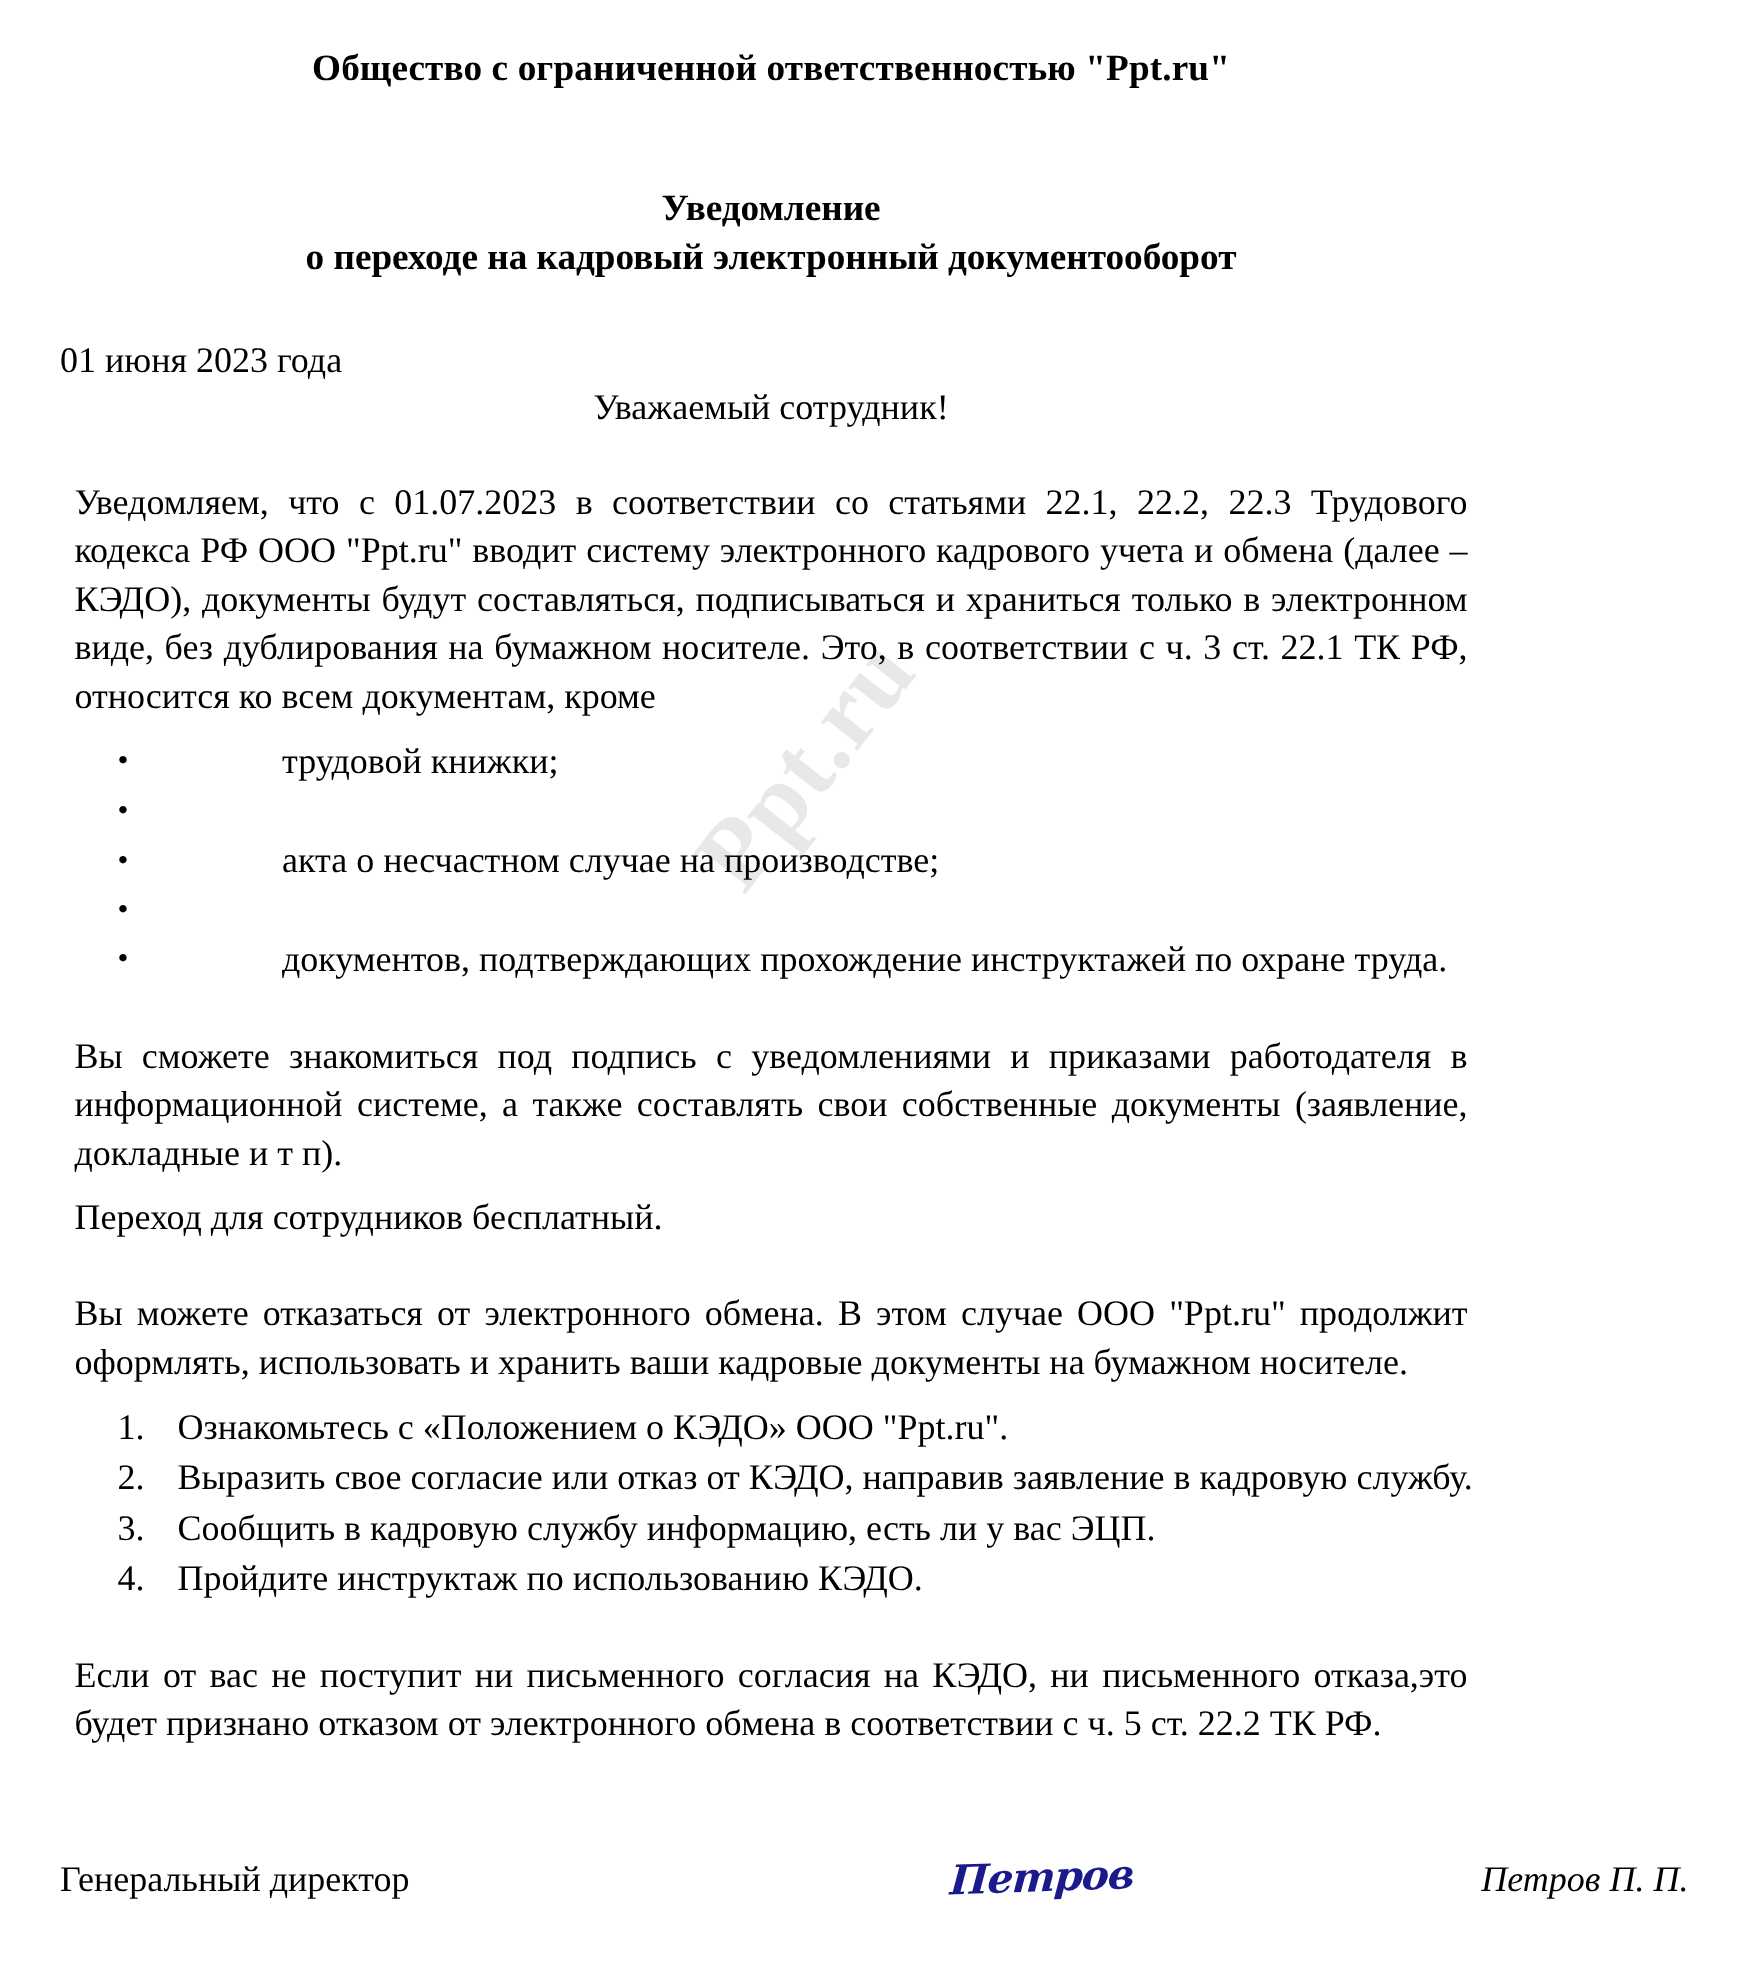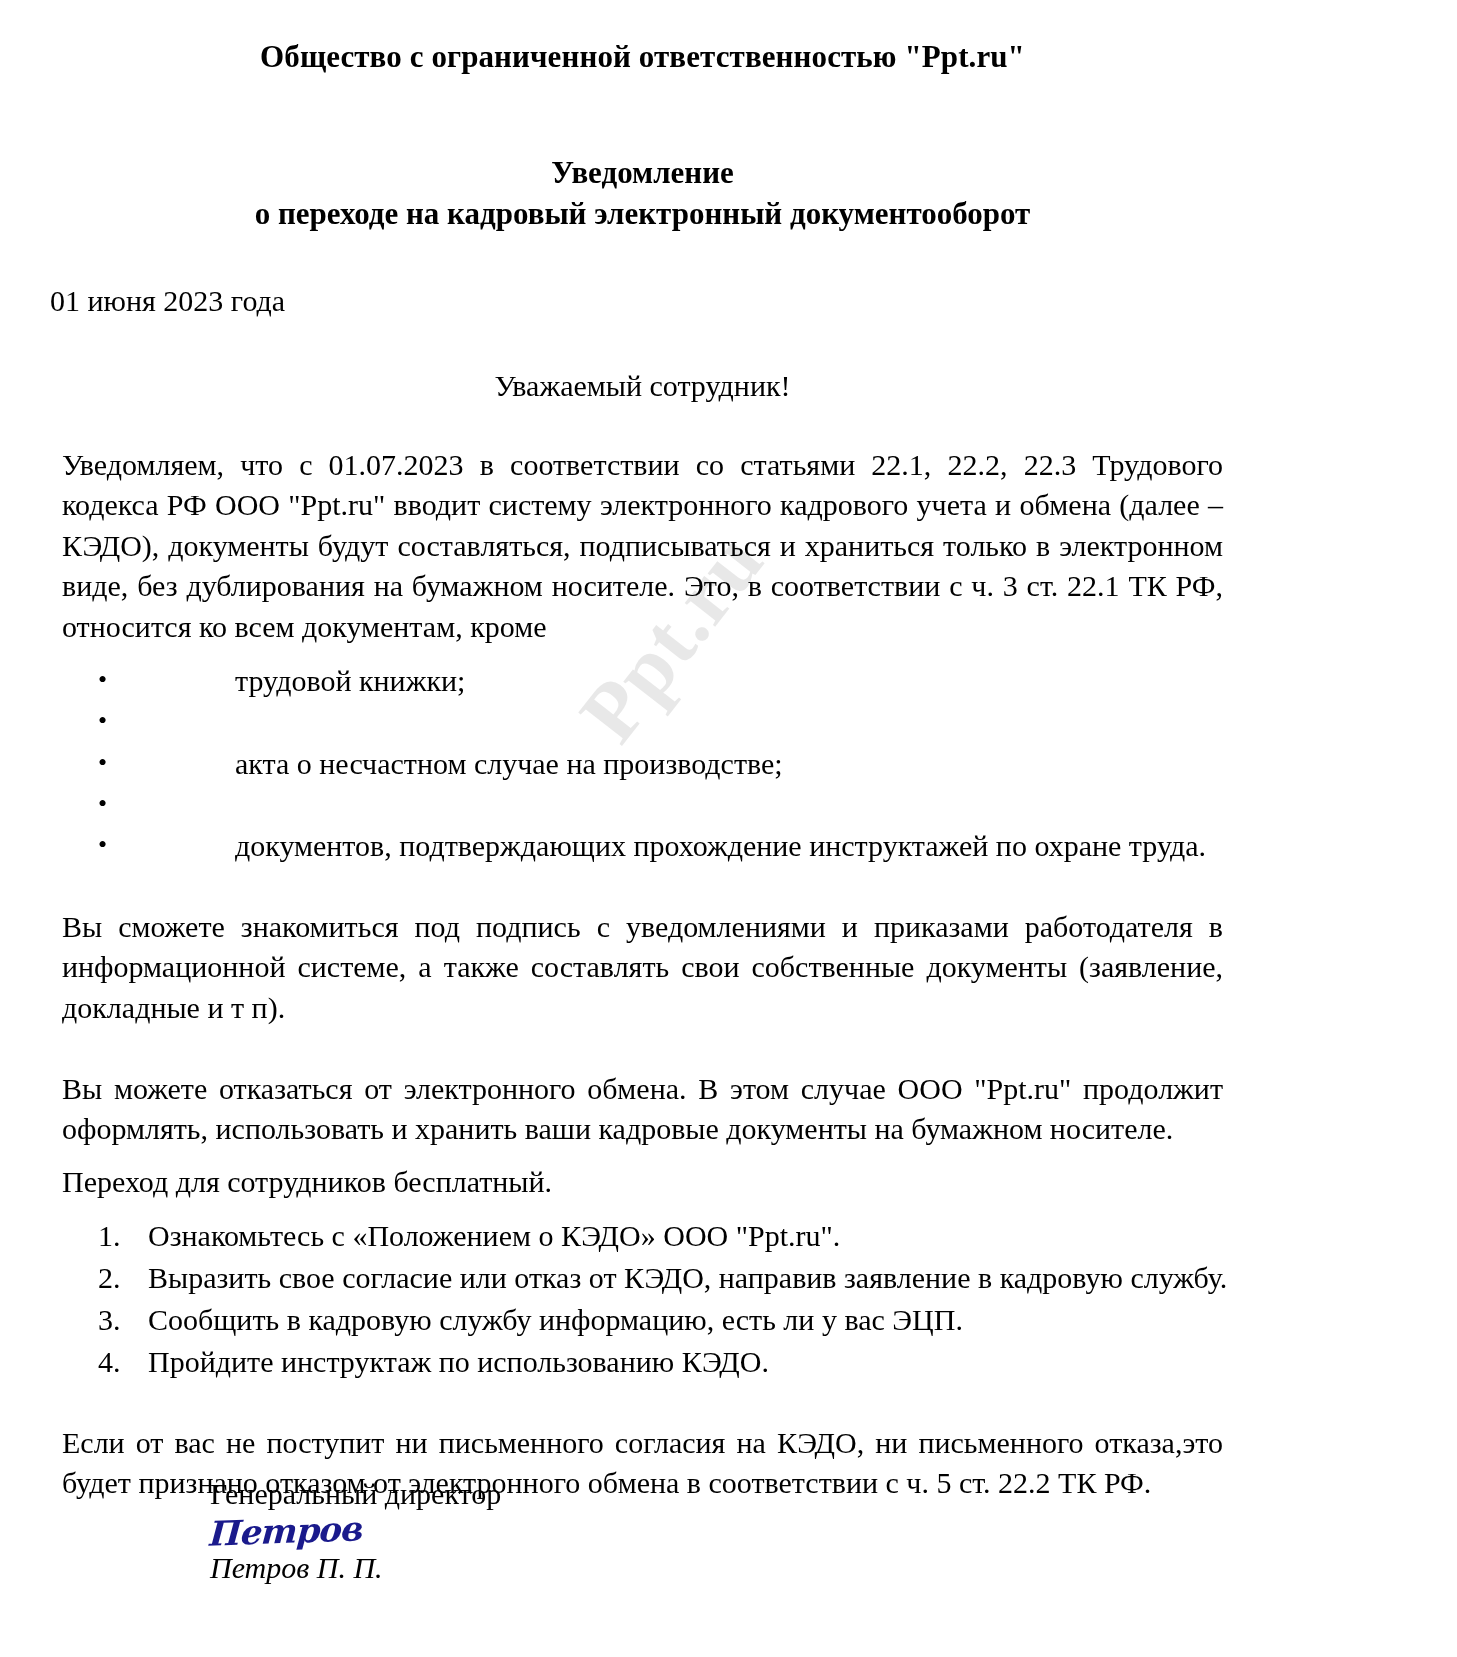--- a/index.html
+++ b/index.html
@@ -73,21 +73,20 @@
     font-size: 30px;
     line-height: 1.3;
     margin-top: 46px;
     text-align: left;
   }
 
   .salutation {
     text-align: center;
     font-size: 30px;
     line-height: 1.3;
-    margin-top: 46px;
   }
 
   p.body-text {
     font-size: 30px;
     line-height: 1.355;
     text-align: justify;
     text-justify: inter-word;
     margin: 12px;
     hyphens: none;
   }
@@ -139,21 +138,20 @@
     position: absolute;
     left: 0;
     right: 0;
     bottom: 72px;
     padding: 0 50px;
     box-sizing: border-box;
     display: flex;
     align-items: baseline;
     justify-content: space-between;
     z-index: 3;
-    flex-direction: column;
   }
   .sig-role {
     font-size: 30px;
     white-space: nowrap;
   }
   .sig-scribble {
     font-family: "DejaVu Serif", "Liberation Serif", serif;
     font-style: italic;
     font-weight: 700;
     font-size: 34px;
@@ -207,23 +205,23 @@
         <span class="bullet-mark">•</span>
       </li>
       <li>
         <span class="bullet-mark">•</span>
         <span>документов, подтверждающих прохождение инструктажей по охране труда.</span>
       </li>
     </ul>
 
     <p class="body-text para-gap">Вы сможете знакомиться под подпись с уведомлениями и приказами работодателя в информационной системе, а также составлять свои собственные документы (заявление, докладные и т п).</p>
 
+    <p class="body-text para-tight">Переход для сотрудников бесплатный.</p>
+
     <p class="body-text para-gap">Вы можете отказаться от электронного обмена. В этом случае ООО "Ppt.ru" продолжит оформлять, использовать и хранить ваши кадровые документы на бумажном носителе.</p>
-
-    <p class="body-text para-tight">Переход для сотрудников бесплатный.</p>
 
 
     <ol class="numbered-list">
       <li>
         <span class="num-mark">1.</span>
         <span>Ознакомьтесь с «Положением о КЭДО» ООО "Ppt.ru".</span>
       </li>
       <li>
         <span class="num-mark">2.</span>
         <span>Выразить свое согласие или отказ от КЭДО, направив заявление в кадровую службу.</span>

